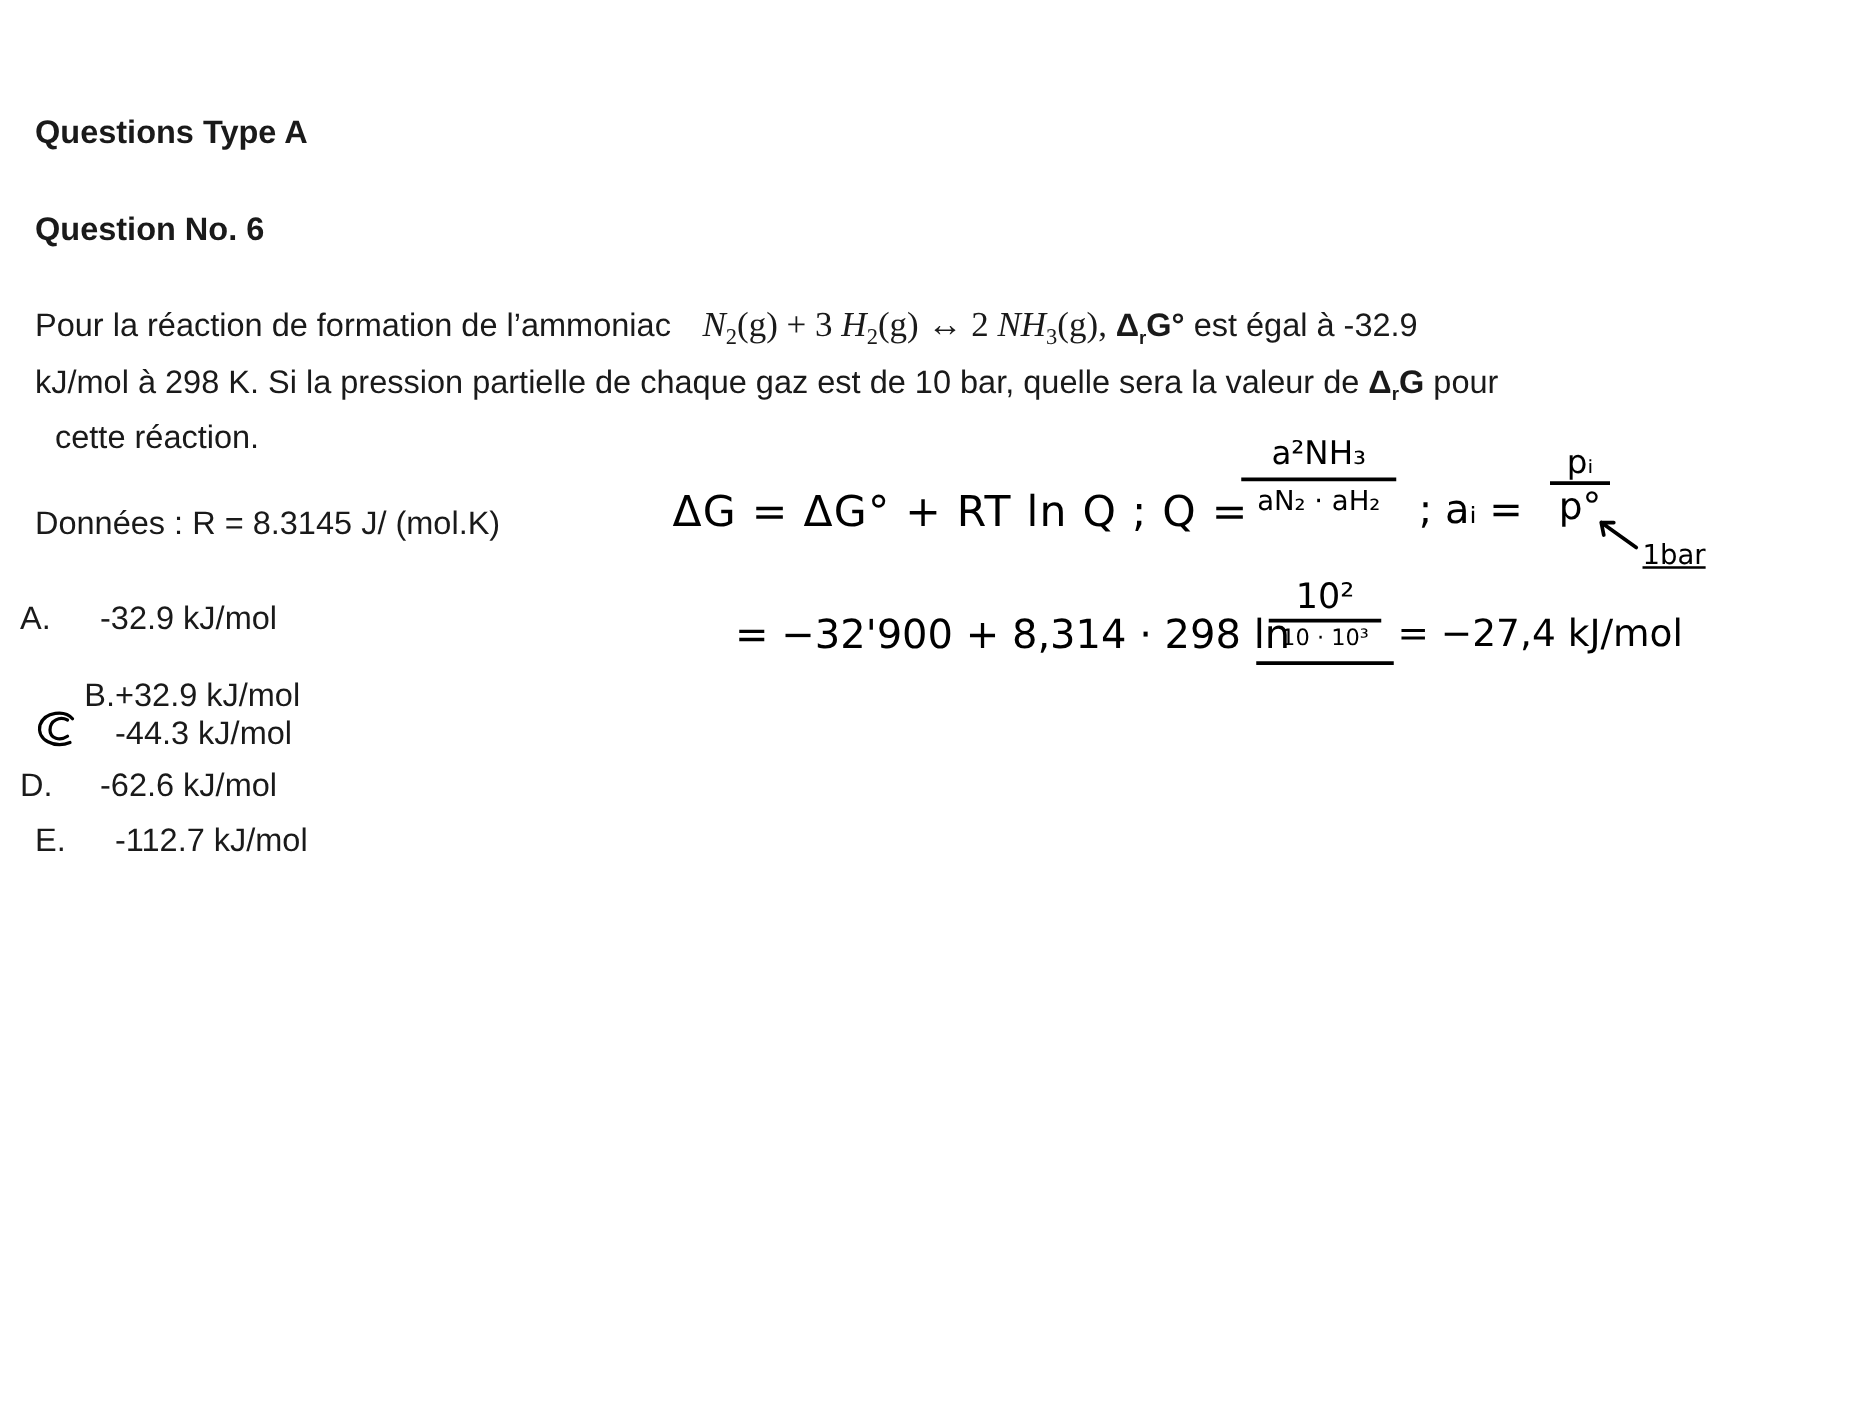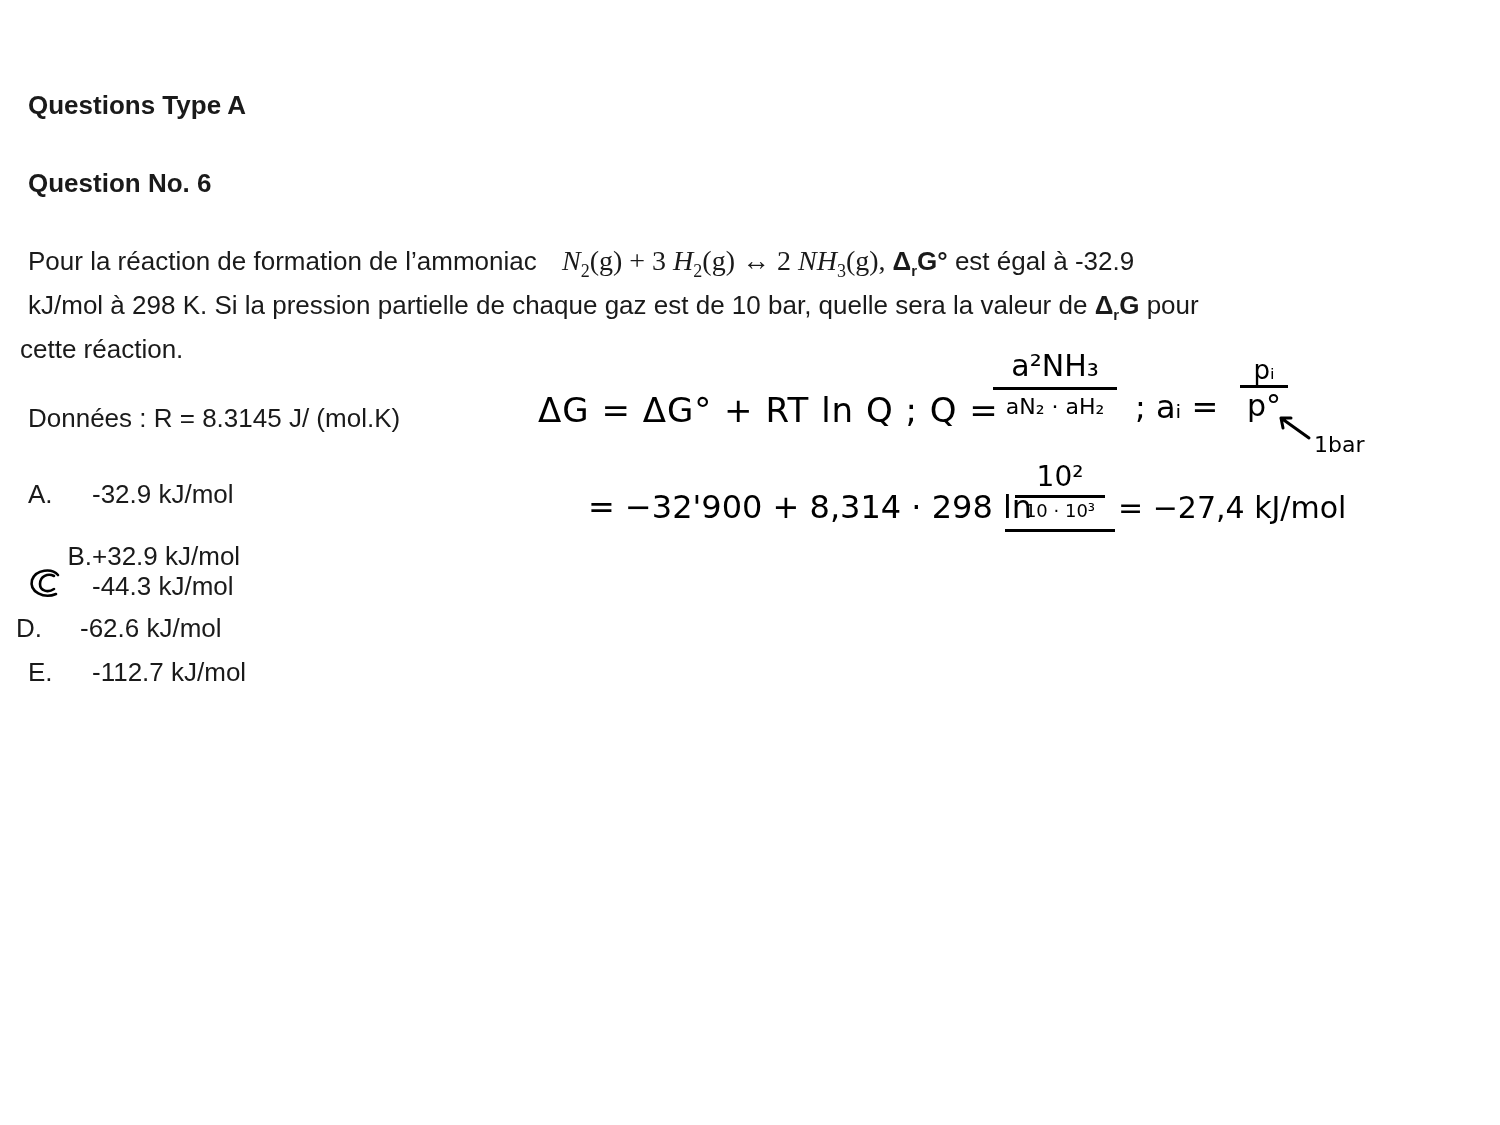--- a/index.html
+++ b/index.html
@@ -27,25 +27,25 @@
   <span>Pour la réaction de formation de l’ammoniac</span>
   <span class="math" style="margin-left:18px;">
     <span>N</span><sub>2</sub><span class="up">(g) + </span><span class="up">3 </span><span>H</span><sub>2</sub><span class="up">(g) ↔ </span><span class="up">2 </span><span>NH</span><sub>3</sub><span class="up">(g),</span>
   </span>
   <span class="b"><span>Δ</span><sub>r</sub><span>G°</span></span><span> est égal à -32.9</span>
 </div>
 
 <div class="abs p" style="left:28px; top:290px;">
   <span>kJ/mol à 298 K. Si la pression partielle de chaque gaz est de 10 bar, quelle sera la valeur de </span><span class="b"><span>Δ</span><sub>r</sub><span>G</span></span><span> pour</span>
 </div>
-<div class="abs p" style="left:20px; top:334px;">cette réaction.</div>
+<div class="abs p" style="left:44px; top:334px;">cette réaction.</div>
 
 <div class="abs p" style="left:28px; top:403px;">Données : R = 8.3145 J/ (mol.K)</div>
 
-<div class="abs p" style="left:28px; top:479px;">
+<div class="abs p" style="left:16px; top:479px;">
   <span class="opt-letter">A.</span><span>-32.9 kJ/mol</span>
 </div>
 <div class="abs p" style="left:28px; top:541px;text-align:right;">
   <span class="opt-letter">B.</span><span>+32.9 kJ/mol</span>
 </div>
 <div class="abs p" style="left:28px; top:567px;">
   <span class="opt-letter">
     <svg width="40" height="34" viewBox="0 0 40 34" style="vertical-align:-6px;">
       <path d="M30 8 C24 1 8 2 4 13 C1 25 16 32 28 27 M26 9 C20 6 12 9 12 17 C12 24 20 26 26 22" stroke="#000" stroke-width="2.6" fill="none" stroke-linecap="round"></path>
     </svg>
@@ -54,35 +54,35 @@
 <div class="abs p" style="left:16px; top:613px;">
   <span class="opt-letter">D.</span><span>-62.6 kJ/mol</span>
 </div>
 <div class="abs p" style="left:28px; top:657px;">
   <span class="opt-letter">E.</span><span>-112.7 kJ/mol</span>
 </div>
 
 <div class="abs hw" style="left:538px; top:390px; font-size:34px; letter-spacing:1px;">ΔG = ΔG° + RT ln Q ;  Q = </div>
 
 <div class="abs hw" style="left:985px; top:348px; width:140px; text-align:center;">
-  <div style="font-size:30px;">a²NH₃</div>
+  <div style="font-size:26px;">a²NH₃</div>
   <div style="height:3px; background:#000; margin:4px 8px;"></div>
   <div style="font-size:22px;">aN₂ · aH₂</div>
 </div>
 
 <div class="abs hw" style="left:1135px; top:388px; font-size:32px;">; aᵢ = </div>
 <div class="abs hw" style="left:1240px; top:355px; width:48px; text-align:center;">
   <div style="font-size:26px;">pᵢ</div>
   <div style="height:3px; background:#000;"></div>
   <div style="font-size:30px;">p°</div>
 </div>
 <svg class="ink abs" style="left:1275px; top:412px;" width="40" height="30" viewBox="0 0 40 30">
   <path d="M34 26 L6 6 M6 6 L8 16 M6 6 L16 6"></path>
 </svg>
-<div class="abs hw" style="left:1314px; top:432px; font-size:22px;">1bar</div>
+<div class="abs hw" style="left:1314px; top:432px; font-size:22px;text-decoration:underline;">1bar</div>
 
 <div class="abs hw" style="left:588px; top:488px; font-size:32px;">= −32'900 + 8,314 · 298 ln</div>
 <div class="abs hw" style="left:1005px; top:460px; width:110px; text-align:center;">
   <div style="font-size:28px;">10²</div>
   <div style="height:3px; background:#000; margin:2px 10px;"></div>
   <div style="font-size:18px;">10 · 10³</div>
   <div style="height:3px; background:#000; margin-top:8px;"></div>
 </div>
 <div class="abs hw" style="left:1118px; top:490px; font-size:30px;">= −27,4 kJ/mol</div>
 

